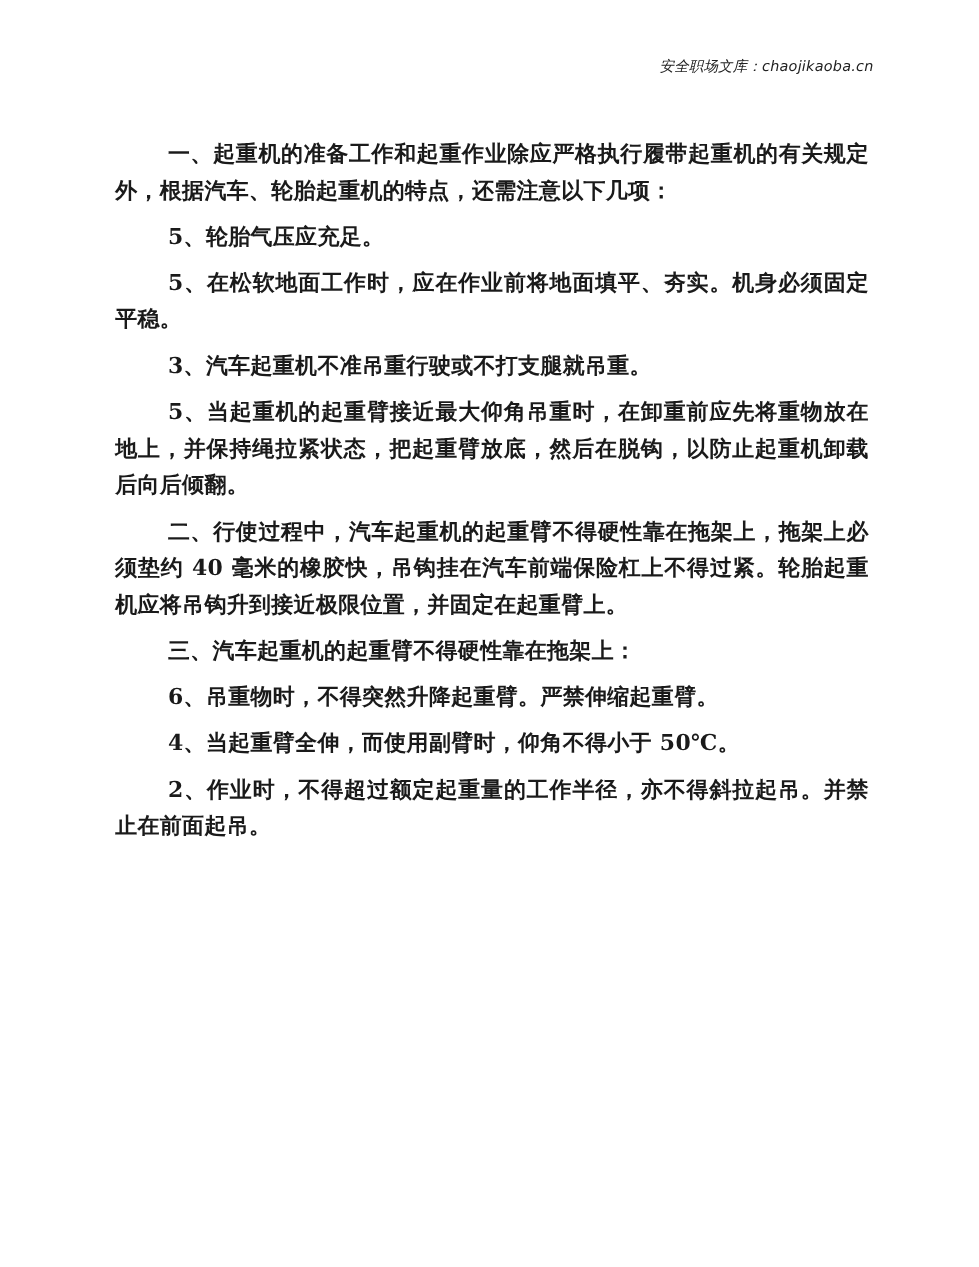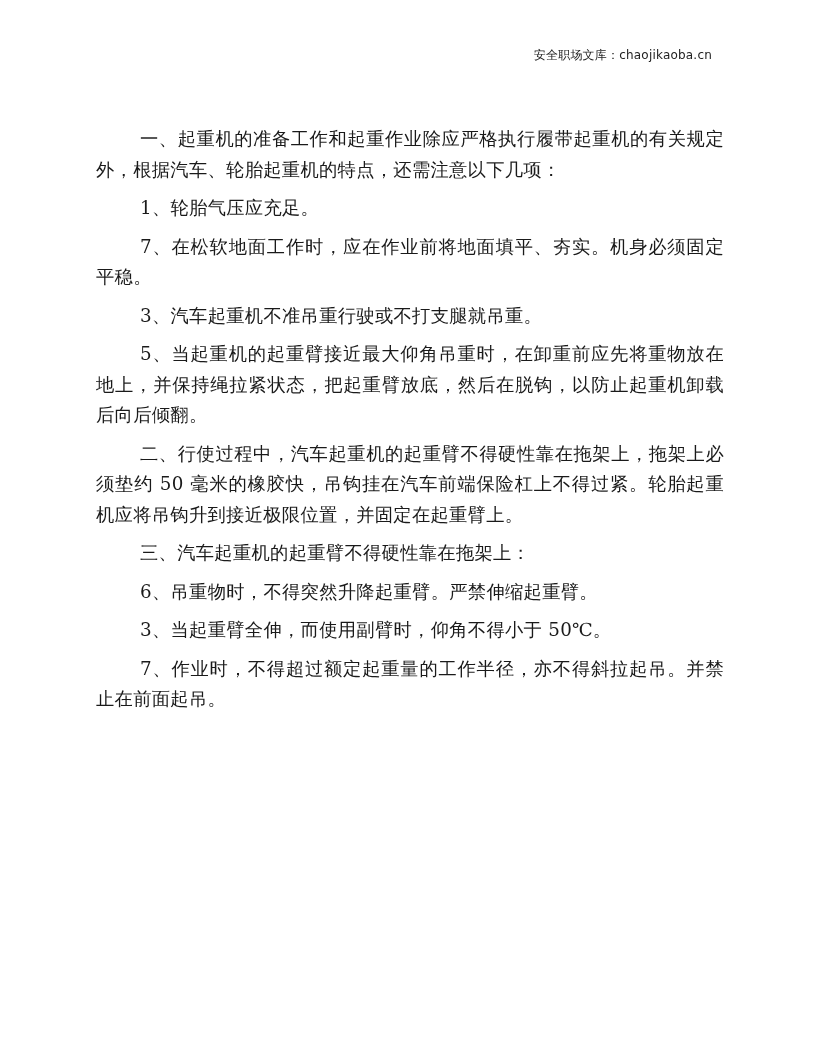--- a/index.html
+++ b/index.html
@@ -1,32 +1,32 @@
 <!DOCTYPE html>
 <html><head>
 <meta charset="utf-8">
 <style>
   html, body { margin: 0; padding: 0; background: #ffffff; }
   body { width: 816px; height: 1056px; position: relative; overflow: hidden;
          font-family: "DejaVu Serif", "Liberation Serif", serif; color: #1a1a1a; }
-  .header { position: absolute; top: 47px; right: 104px; font-size: 12px;
-            font-family: "DejaVu Sans", "Liberation Sans", sans-serif; color: #222; letter-spacing: 0.2px; }
-  .body { position: absolute; left: 96px; top: 124px; width: 628px; }
+  .header { position: absolute; top: 47px; right: 88px; font-size: 12px;
+            font-family: "DejaVu Sans", "Liberation Sans", sans-serif; color: #222; letter-spacing: 0.2px; font-style: italic; }
+  .body { position: absolute; left: 96px; top: 114px; width: 628px; font-weight: bold; }
   .para { font-size: 18.3px; line-height: 30.5px; margin: 0 0 8px 0; text-indent: 44px;
           text-align: justify; letter-spacing: 0.3px; }
 </style>
 </head>
 <body>
 
 <div class="header">安全职场文库：chaojikaoba.cn</div>
 
 <div class="body">
   <p class="para">一、起重机的准备工作和起重作业除应严格执行履带起重机的有关规定外，根据汽车、轮胎起重机的特点，还需注意以下几项：</p>
-  <p class="para">1、轮胎气压应充足。</p>
-  <p class="para">7、在松软地面工作时，应在作业前将地面填平、夯实。机身必须固定平稳。</p>
+  <p class="para">5、轮胎气压应充足。</p>
+  <p class="para">5、在松软地面工作时，应在作业前将地面填平、夯实。机身必须固定平稳。</p>
   <p class="para">3、汽车起重机不准吊重行驶或不打支腿就吊重。</p>
   <p class="para">5、当起重机的起重臂接近最大仰角吊重时，在卸重前应先将重物放在地上，并保持绳拉紧状态，把起重臂放底，然后在脱钩，以防止起重机卸载后向后倾翻。</p>
-  <p class="para">二、行使过程中，汽车起重机的起重臂不得硬性靠在拖架上，拖架上必须垫约 50 毫米的橡胶快，吊钩挂在汽车前端保险杠上不得过紧。轮胎起重机应将吊钩升到接近极限位置，并固定在起重臂上。</p>
+  <p class="para">二、行使过程中，汽车起重机的起重臂不得硬性靠在拖架上，拖架上必须垫约 40 毫米的橡胶快，吊钩挂在汽车前端保险杠上不得过紧。轮胎起重机应将吊钩升到接近极限位置，并固定在起重臂上。</p>
   <p class="para">三、汽车起重机的起重臂不得硬性靠在拖架上：</p>
   <p class="para">6、吊重物时，不得突然升降起重臂。严禁伸缩起重臂。</p>
-  <p class="para">3、当起重臂全伸，而使用副臂时，仰角不得小于 50℃。</p>
-  <p class="para">7、作业时，不得超过额定起重量的工作半径，亦不得斜拉起吊。并禁止在前面起吊。</p>
+  <p class="para">4、当起重臂全伸，而使用副臂时，仰角不得小于 50℃。</p>
+  <p class="para">2、作业时，不得超过额定起重量的工作半径，亦不得斜拉起吊。并禁止在前面起吊。</p>
 </div>
 
 </body></html>

